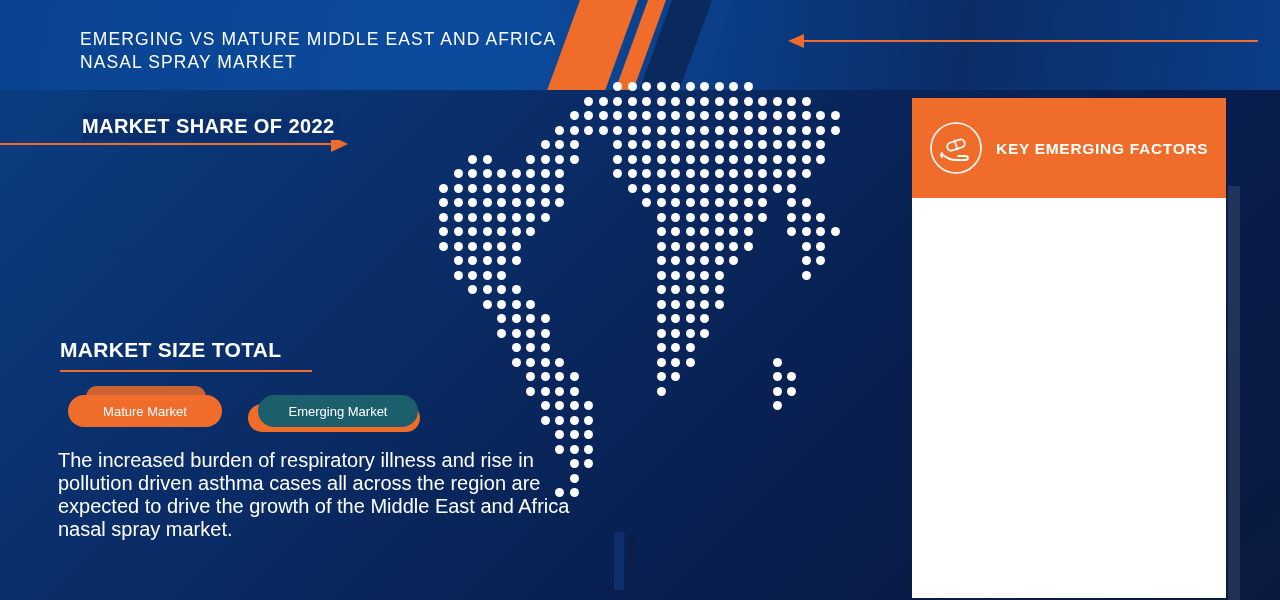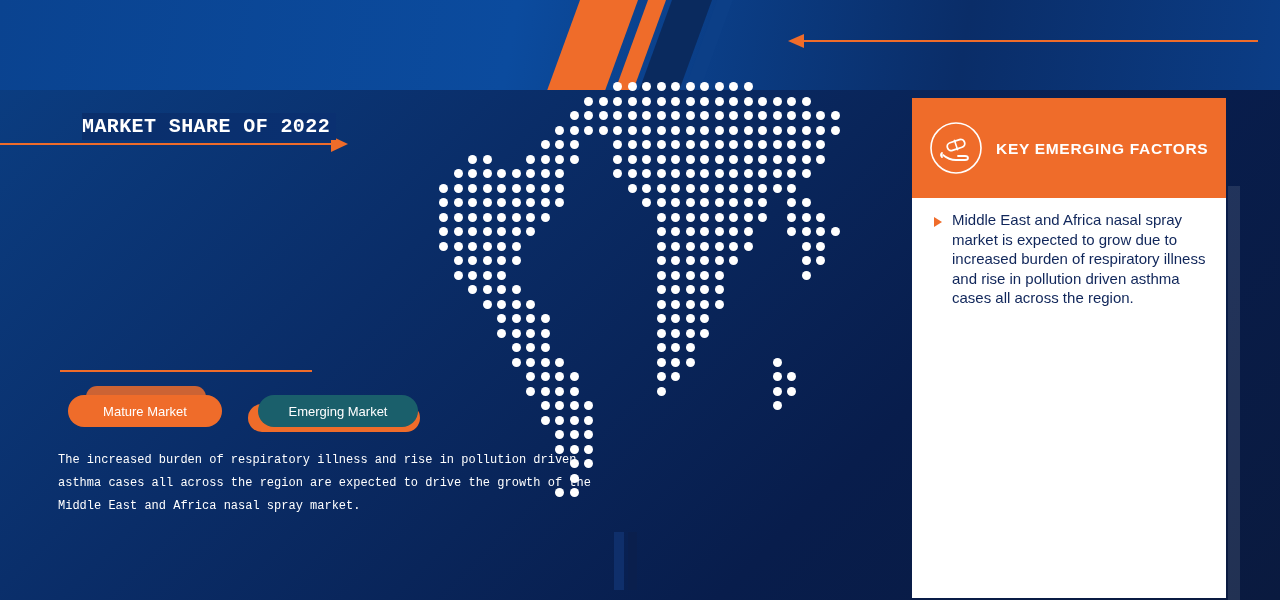--- a/index.html
+++ b/index.html
@@ -91,21 +91,20 @@
   }
   .share-title {
     position: absolute;
     left: 82px; top: 113px;
     color: #ffffff;
     font-size: 20px;
     font-weight: bold;
     letter-spacing: 0.4px;
     background: linear-gradient(90deg,#0a2f6c 0%, #0a3071 100%);
     padding: 2px 6px 2px 0;
-    font-family: Liberation Mono, monospace;
   }
 
   
   .mst-title {
     position: absolute;
     left: 60px; top: 338px;
     color: #ffffff;
     font-size: 21px;
     font-weight: bold;
     letter-spacing: 0.3px;
@@ -158,23 +157,22 @@
     border-radius: 14px;
     background: #ef6c2a;
     z-index: 1;
   }
 
   .body-copy {
     position: absolute;
     left: 58px; top: 449px;
     width: 548px;
     color: #ffffff;
-    font-size: 12px;
+    font-size: 20px;
     line-height: 23px;
-    font-family: Liberation Mono, monospace;
   }
 
   
   .footer-note {
     position: absolute;
     left: 0; top: 535px;
     width: 612px; height: 53px;
     background: rgba(8, 28, 72, 0.85);
   }
   .footer-note .txt {
@@ -275,20 +273,21 @@
 <body>
 
 <div class="page">
 
   <div class="header-band">
     <div class="hdr-stripe o1"></div>
     <div class="hdr-stripe o2"></div>
     <div class="hdr-stripe d1"></div>
     <div class="hdr-stripe d2"></div>
   </div>
+  <div class="header-title">EMERGING VS MATURE MIDDLE EAST AND AFRICA NASAL SPRAY MARKET</div>
   <div class="hdr-arrow">
     <div class="head"></div>
     <div class="line"></div>
   </div>
 
   <div class="share-arrow">
     <div class="line"></div>
     <div class="head"></div>
   </div>
   <div class="share-title">MARKET SHARE OF 2022</div>
@@ -614,20 +613,21 @@
       <div class="map-dot" style="left: 145px; top: 362.5px; background: rgb(255, 255, 255);"></div>
       <div class="map-dot" style="left: 159.5px; top: 362.5px; background: rgb(255, 255, 255);"></div>
       <div class="map-dot" style="left: 174px; top: 362.5px; background: rgb(255, 255, 255);"></div>
       <div class="map-dot" style="left: 159.5px; top: 377px; background: rgb(255, 255, 255);"></div>
       <div class="map-dot" style="left: 174px; top: 377px; background: rgb(255, 255, 255);"></div>
       <div class="map-dot" style="left: 159.5px; top: 391.5px; background: rgb(255, 255, 255);"></div>
       <div class="map-dot" style="left: 145px; top: 406px; background: rgb(255, 255, 255);"></div>
       <div class="map-dot" style="left: 159.5px; top: 406px; background: rgb(255, 255, 255);"></div>
     </div>
 
+  <div class="mst-title">MARKET SIZE TOTAL</div>
   <div class="mst-underline"></div>
 
   <div class="pill-shadow-1"></div>
   <div class="pill-shadow-2"></div>
   <div class="pill pill-emerging">Emerging Market</div>
   <div class="pill pill-mature">Mature Market</div>
 
   <div class="body-copy">The increased burden of respiratory illness and rise in pollution driven asthma cases all across the region are expected to drive the growth of the Middle East and Africa nasal spray market.</div>
 
   <div class="footer-bar-1"></div>
@@ -641,20 +641,16 @@
           <circle cx="26" cy="26" r="25" fill="none" stroke="#ffffff" stroke-width="1.6"></circle>
           <rect x="17" y="19" width="18" height="8" rx="4" fill="none" stroke="#ffffff" stroke-width="1.8" transform="rotate(-18 26 23)"></rect>
           <line x1="26" y1="17.5" x2="26" y2="28.5" stroke="#ffffff" stroke-width="1.6" transform="rotate(-18 26 23)"></line>
           <path d="M13 33 q6 5 13 5 h9 q3 0 3 -2 t-3 -2 h-7" fill="none" stroke="#ffffff" stroke-width="1.8" stroke-linecap="round"></path>
           <path d="M12 31 q-2 2 0 4" fill="none" stroke="#ffffff" stroke-width="1.8" stroke-linecap="round"></path>
         </svg>
       </span>
       <span class="title">KEY EMERGING FACTORS</span>
     </div>
     <div class="bullets">
-      <div class="bullet">
-        <span class="tri"></span>
-        <span class="txt">Middle East and Africa nasal spray market  is expected to grow due to increased burden of respiratory illness and rise in pollution driven asthma cases all across the region.</span>
-      </div>
     </div>
   </div>
 
 </div>
 
 </body></html>

